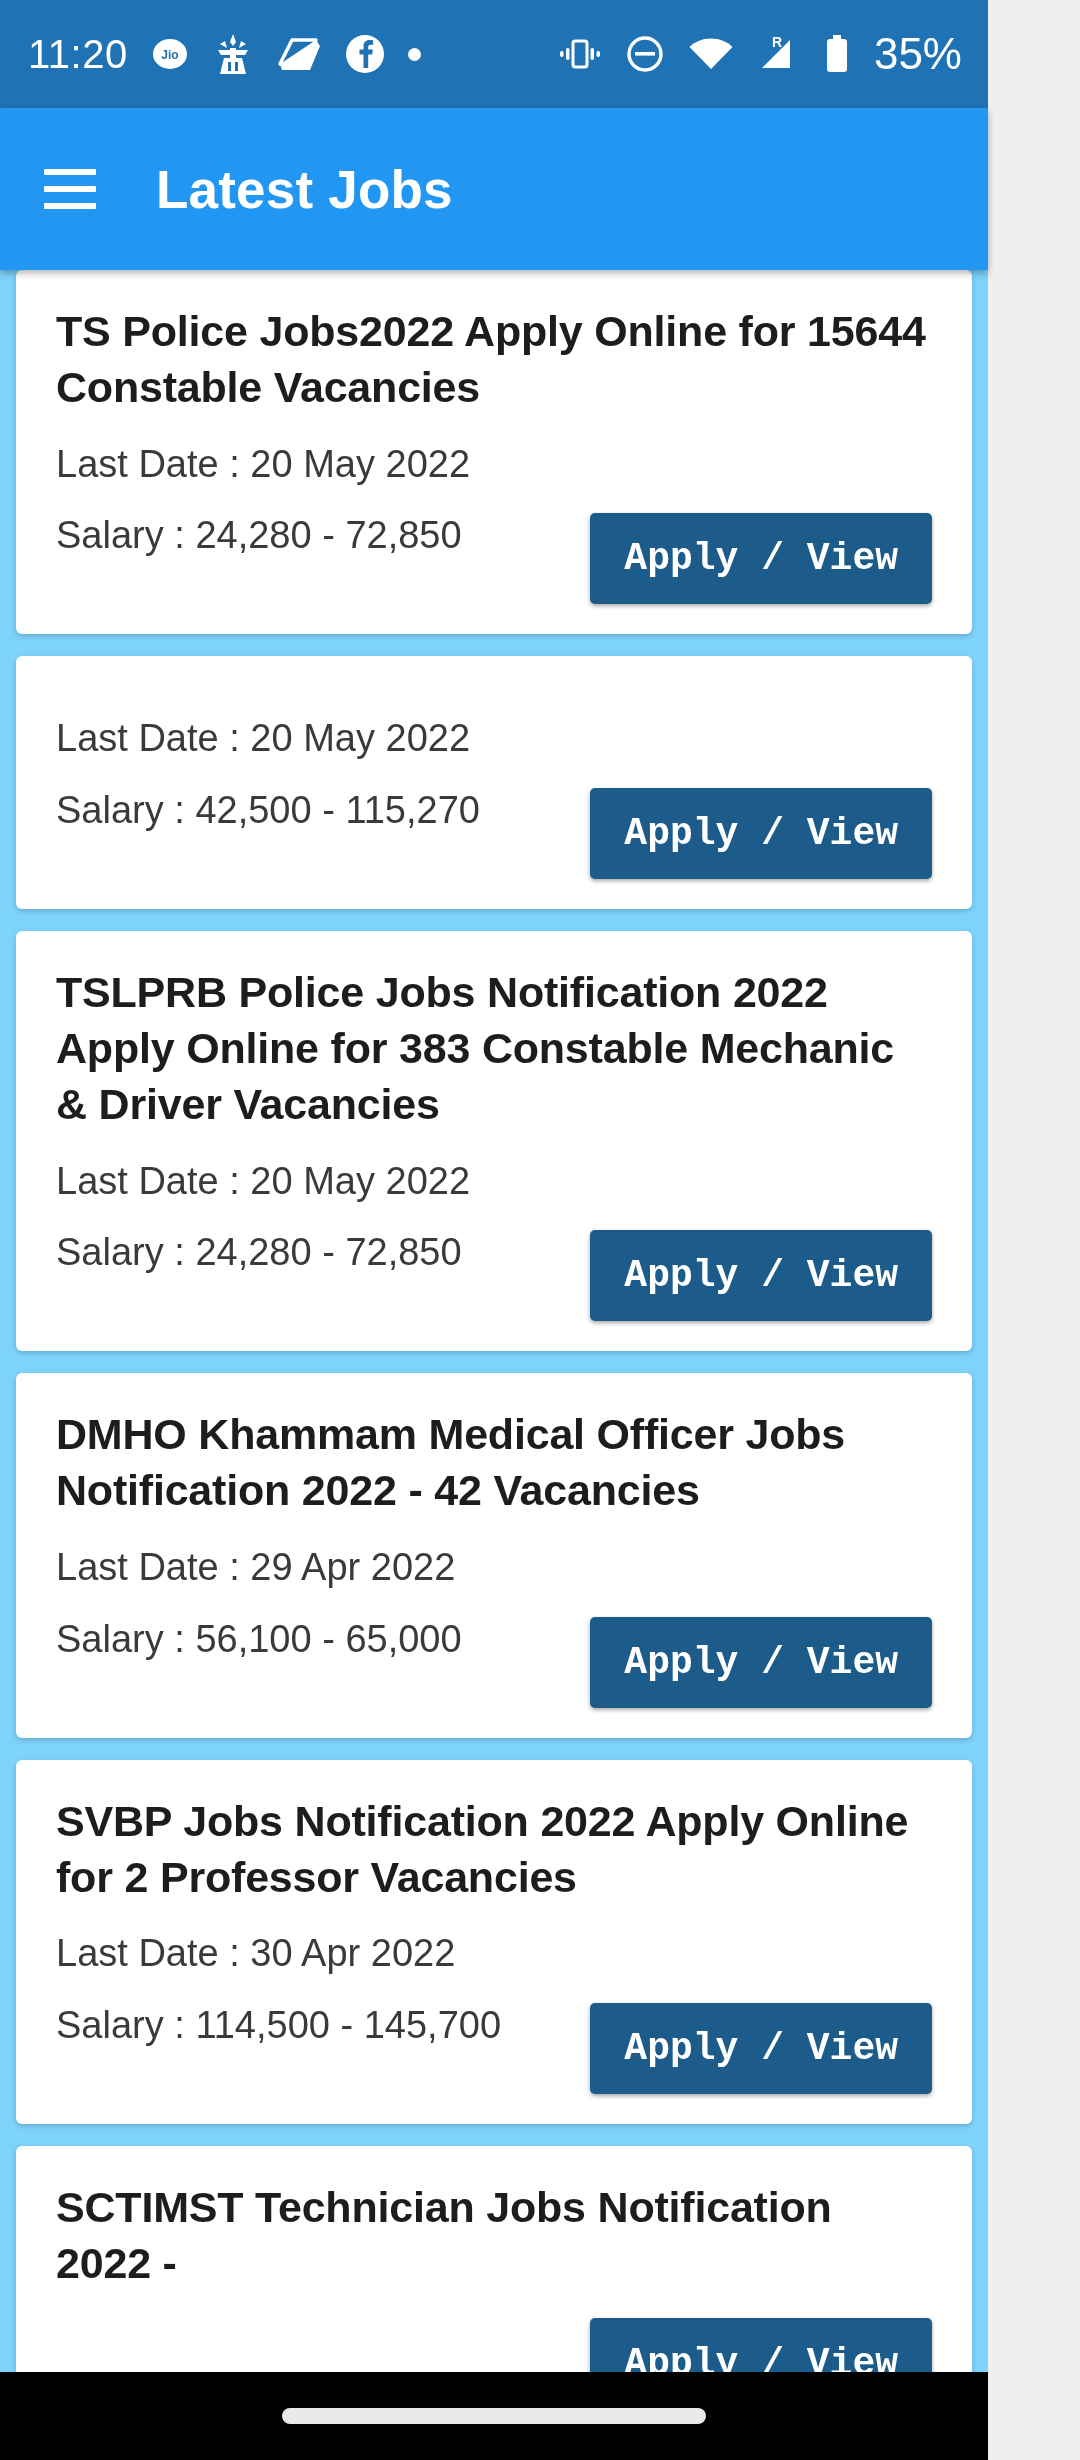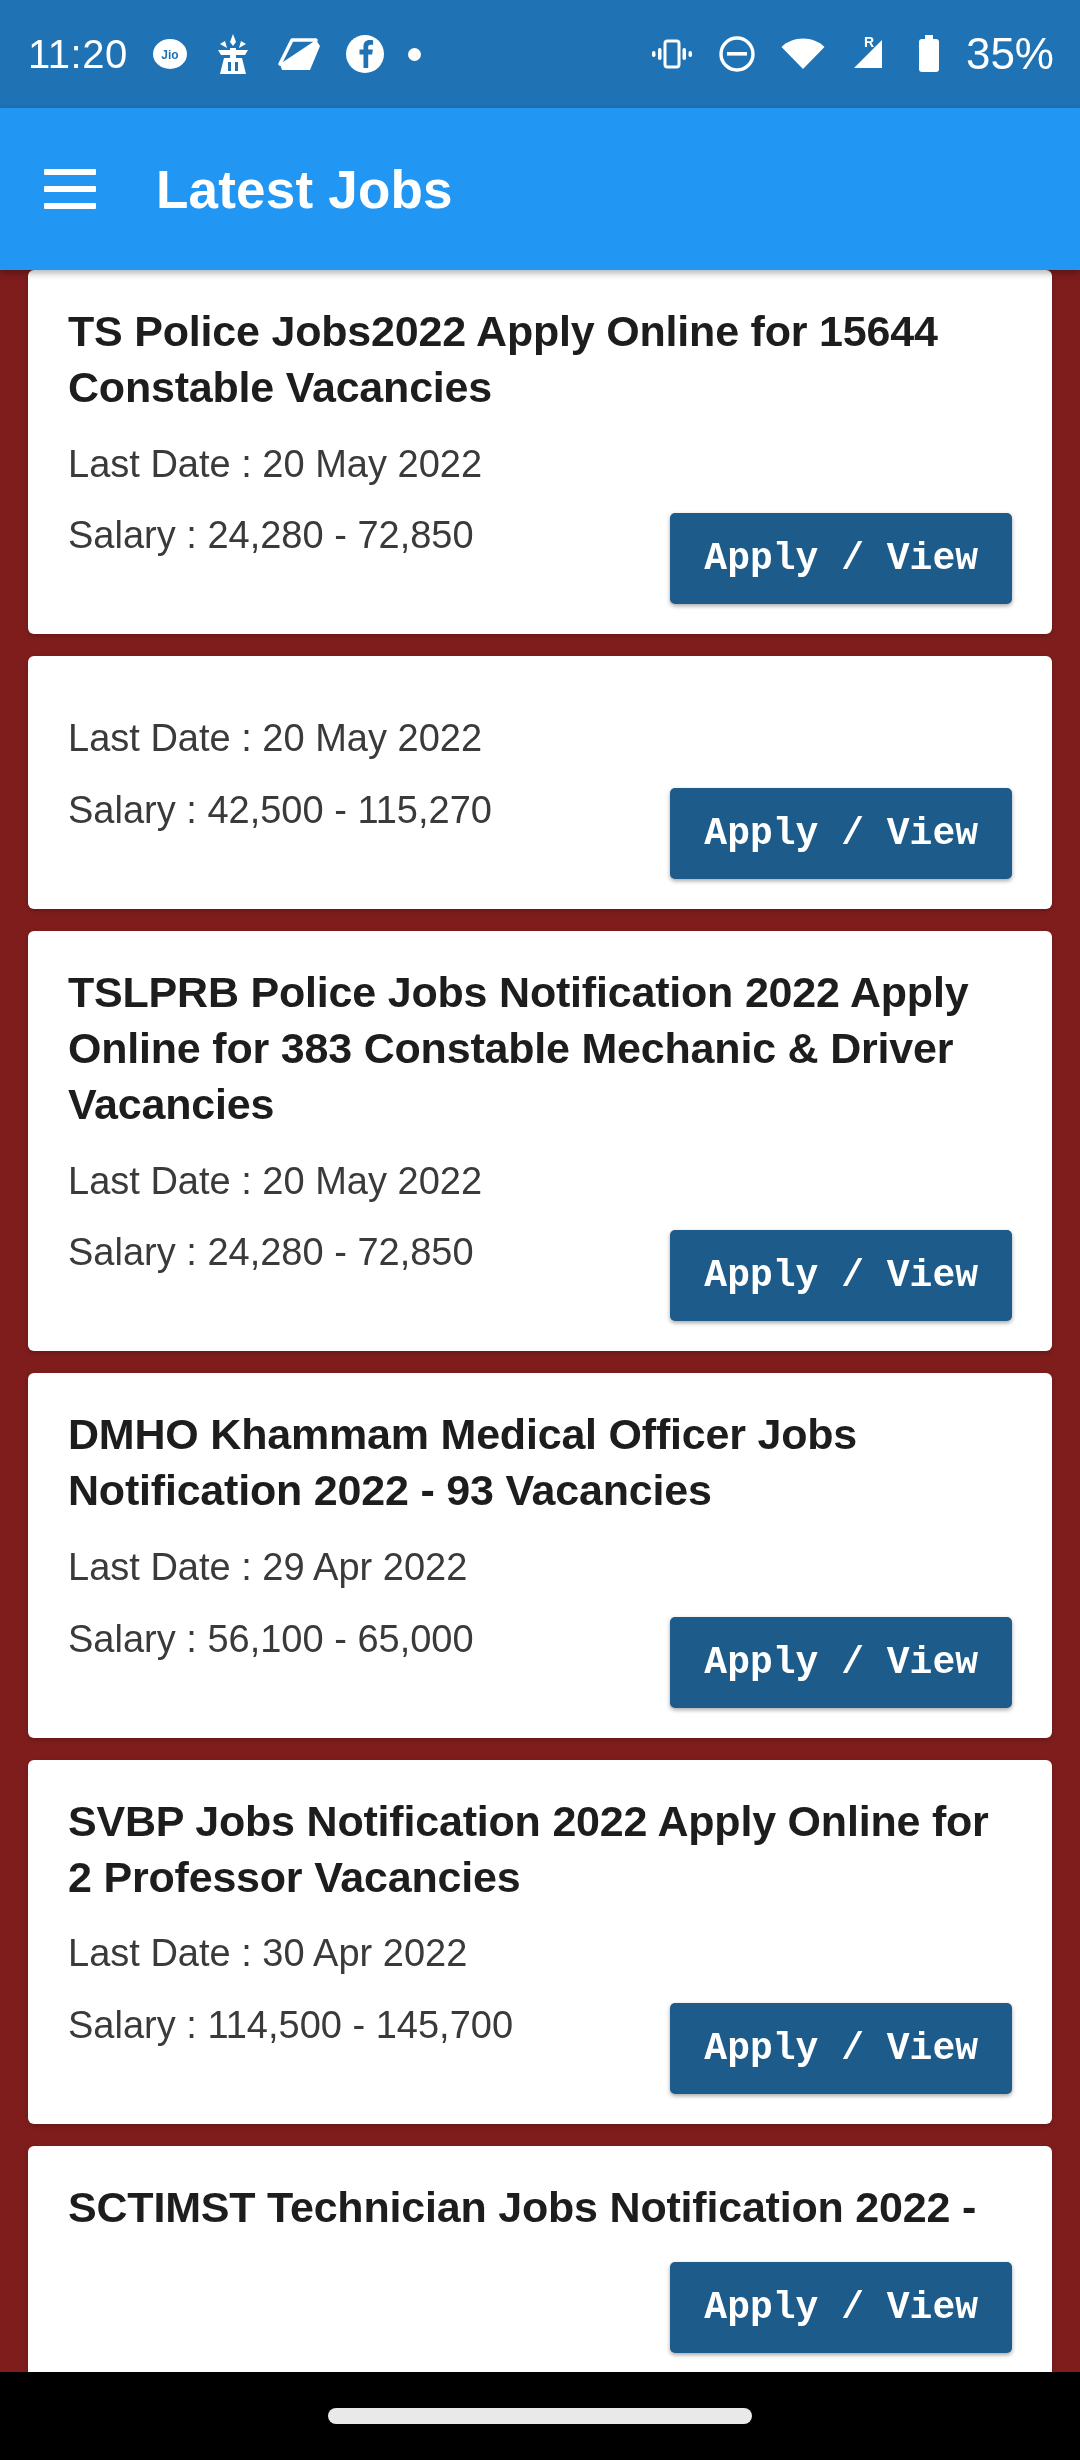--- a/index.html
+++ b/index.html
@@ -2,21 +2,21 @@
 <html><head>
 <meta charset="utf-8">
 <style>
   * { margin:0; padding:0; box-sizing:border-box; }
   html, body {
     width:1080px; height:2460px;
     font-family:"Liberation Sans", sans-serif;
     background:#efefef;
     overflow:hidden;
   }
-  #screen { position:relative; width:1080px; height:2460px; background:#7f1d1d; }
+  #screen { position:relative; width:988px; height:2460px; background:#7dd3fc; }
 
   
   .statusbar{
     height:108px; width:100%;
     background:#1f72b4;
     display:flex; align-items:center; justify-content:space-between;
     padding:0 26px 0 28px;
     color:#ffffff;
   }
   .sb-left, .sb-right { display:flex; align-items:center; }
@@ -38,21 +38,21 @@
   }
   .hamburger{ width:52px; height:40px; display:flex; flex-direction:column; justify-content:space-between; cursor:pointer;}
   .hamburger span{ display:block; height:6px; background:#fff; border-radius:1px; width:100%; }
   .appbar-title{
     margin-left:60px; color:#ffffff; font-size:53px; font-weight:700; letter-spacing:0.2px;
   }
 
   
   .list{
     position:absolute; top:270px; left:0; right:0; bottom:88px;
-    padding:0 28px; overflow:hidden;
+    padding:0 16px; overflow:hidden;
   }
   .card{
     background:#ffffff;
     border-radius:6px;
     box-shadow:0 2px 5px rgba(0,0,0,0.19);
     padding:34px 40px 30px 40px;
     margin-bottom:22px;
   }
   .card-title{
     font-size:43px; font-weight:700; color:#1d1d1d; line-height:1.30;
@@ -205,21 +205,21 @@
     <div class="card">
       <div class="card-title">TSLPRB Police Jobs Notification 2022 Apply Online for 383 Constable Mechanic &amp; Driver Vacancies</div>
       <div class="card-sub">Last Date : 20 May 2022</div>
       <div class="card-bottom">
         <div class="card-salary">Salary : 24,280 - 72,850</div>
         <button class="apply-btn">Apply / View</button>
       </div>
     </div>
 
     <div class="card">
-      <div class="card-title">DMHO Khammam Medical Officer Jobs Notification 2022 - 93 Vacancies</div>
+      <div class="card-title">DMHO Khammam Medical Officer Jobs Notification 2022 - 42 Vacancies</div>
       <div class="card-sub">Last Date : 29 Apr 2022</div>
       <div class="card-bottom">
         <div class="card-salary">Salary : 56,100 - 65,000</div>
         <button class="apply-btn">Apply / View</button>
       </div>
     </div>
 
     <div class="card">
       <div class="card-title">SVBP Jobs Notification 2022 Apply Online for 2 Professor Vacancies</div>
       <div class="card-sub">Last Date : 30 Apr 2022</div>

